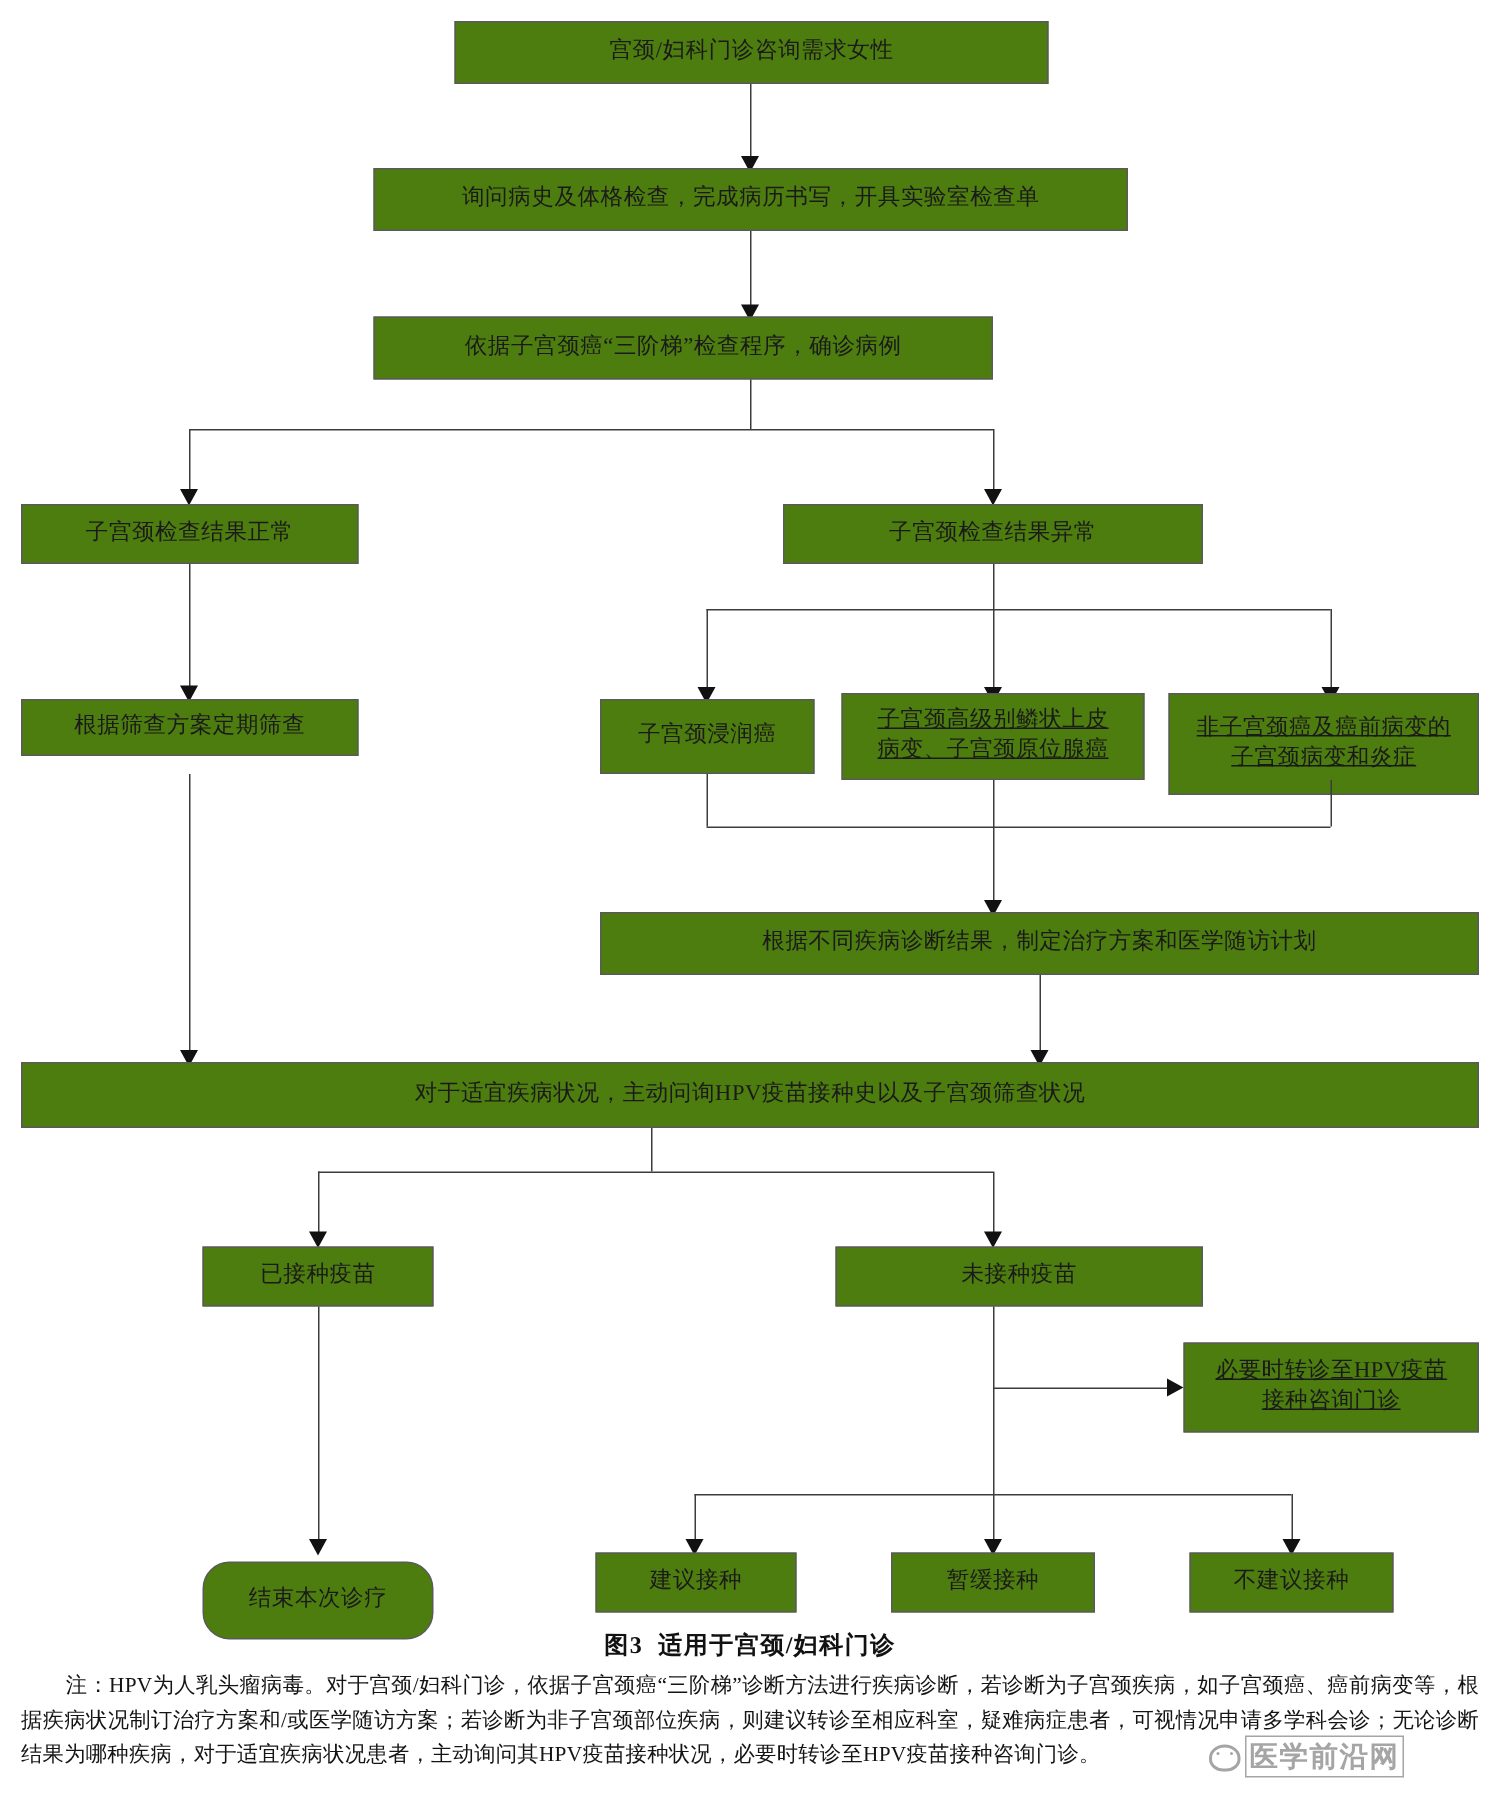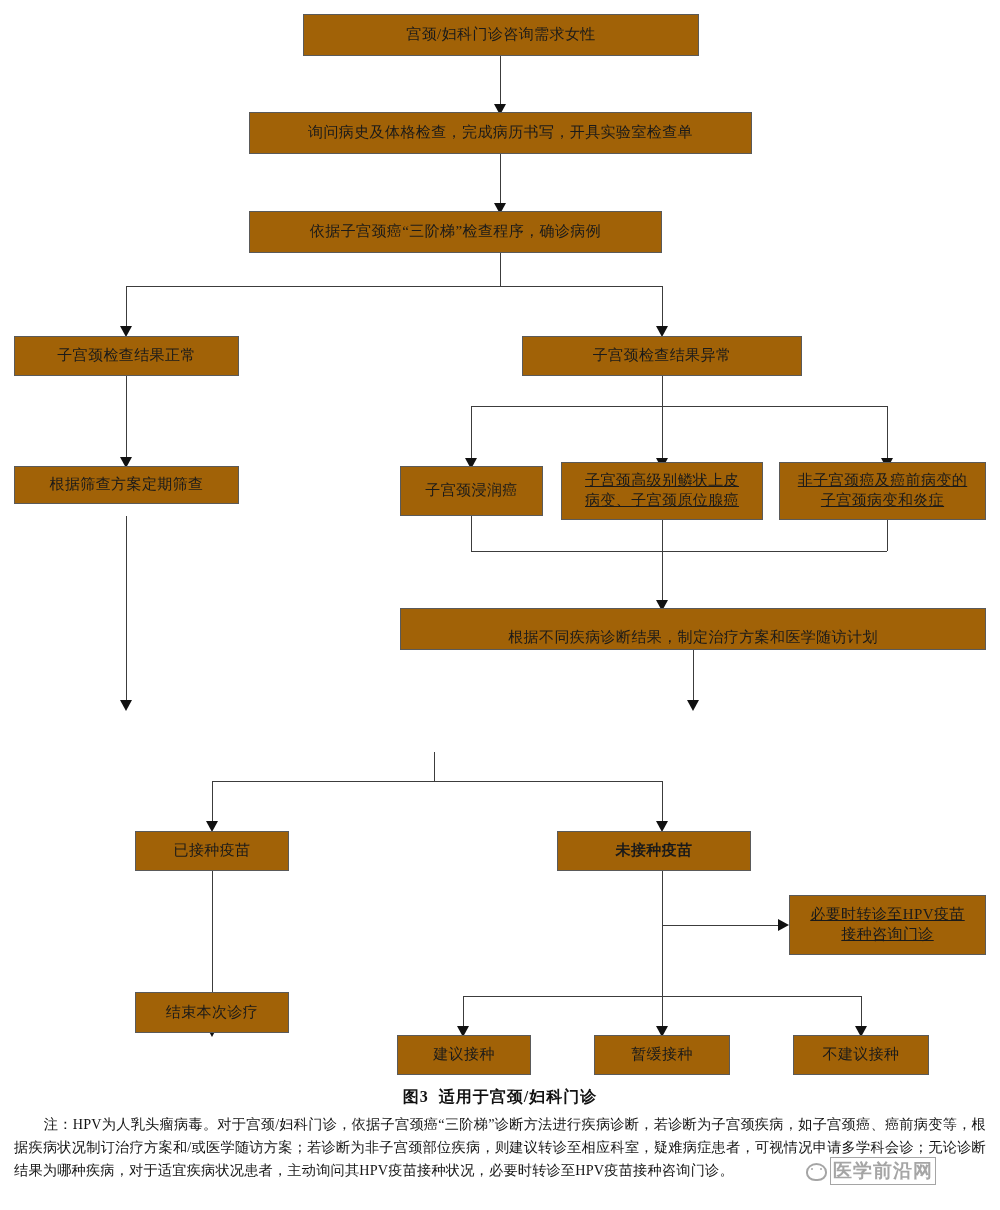--- a/index.html
+++ b/index.html
@@ -16,21 +16,21 @@
     width: 1000px;
     height: 1210px;
     background: #ffffff;
     overflow: hidden;
   }
   
   .node {
     position: absolute;
     box-sizing: border-box;
     border: 1px solid #5a5a5a;
-    background: #a16207;
+    background: #4d7c0f;
     display: flex;
     align-items: center;
     justify-content: center;
     text-align: center;
     line-height: 1.28;
     font-size: 15px;
     color: #1a1a1a;
     letter-spacing: 0.4px;
     padding: 2px 6px;
   }
@@ -185,54 +185,57 @@
 
   <div class="node" style="left:400px; top:466px; width:143px; height:50px;">
     <span class="txt">子宫颈浸润癌</span>
   </div>
 
   <div class="node two-line" style="left:561px; top:462px; width:202px; height:58px; flex-direction:column;">
     <span class="txt">子宫颈高级别鳞状上皮</span>
     <span class="txt">病变、子宫颈原位腺癌</span>
   </div>
 
-  <div class="node two-line" style="left:779px; top:462px; width:207px; height:58px; flex-direction:column;">
+  <div class="node two-line" style="left:779px; top:462px; width:207px; height:68px; flex-direction:column;">
     <span class="txt">非子宫颈癌及癌前病变的</span>
     <span class="txt">子宫颈病变和炎症</span>
   </div>
 
   <div class="vline" style="left:471px; top:516px; height:35px;"></div>
   <div class="vline" style="left:887px; top:520px; height:31px;"></div>
   <div class="hline" style="left:471px; top:551px; width:416px;"></div>
   <div class="vline" style="left:662px; top:520px; height:84px;"></div>
   <div class="arrow-down" style="left:656px; top:600px;"></div>
 
-  <div class="node" style="left:400px; top:608px; width:586px; height:42px;align-items:flex-end;">
+  <div class="node" style="left:400px; top:608px; width:586px; height:42px;">
     <span class="txt">根据不同疾病诊断结果，制定治疗方案和医学随访计划</span>
   </div>
 
   <div class="vline" style="left:126px; top:516px; height:191px;"></div>
   <div class="arrow-down" style="left:120px; top:700px;"></div>
 
   <div class="vline" style="left:693px; top:650px; height:57px;"></div>
   <div class="arrow-down" style="left:687px; top:700px;"></div>
 
+  <div class="node" style="left:14px; top:708px; width:972px; height:44px;">
+    <span class="txt">对于适宜疾病状况，主动问询HPV疫苗接种史以及子宫颈筛查状况</span>
+  </div>
 
   <div class="vline" style="left:434px; top:752px; height:29px;"></div>
   <div class="hline" style="left:212px; top:781px; width:450px;"></div>
   <div class="vline" style="left:212px; top:781px; height:44px;"></div>
   <div class="arrow-down" style="left:206px; top:821px;"></div>
   <div class="vline" style="left:662px; top:781px; height:44px;"></div>
   <div class="arrow-down" style="left:656px; top:821px;"></div>
 
   <div class="node" style="left:135px; top:831px; width:154px; height:40px;">
     <span class="txt">已接种疫苗</span>
   </div>
 
-  <div class="node" style="left:557px; top:831px; width:194px; height:40px;font-weight:bold;">
+  <div class="node" style="left:557px; top:831px; width:245px; height:40px;">
     <span class="txt">未接种疫苗</span>
   </div>
 
   <div class="vline" style="left:212px; top:871px; height:160px;"></div>
   <div class="arrow-down" style="left:206px; top:1026px;"></div>
 
   <div class="vline" style="left:662px; top:871px; height:160px;"></div>
 
   <div class="hline" style="left:662px; top:925px; width:119px;"></div>
   <div class="arrow-right" style="left:778px; top:919px;"></div>
@@ -242,21 +245,21 @@
     <span class="txt">接种咨询门诊</span>
   </div>
 
   <div class="hline" style="left:463px; top:996px; width:398px;"></div>
   <div class="vline" style="left:463px; top:996px; height:35px;"></div>
   <div class="arrow-down" style="left:457px; top:1026px;"></div>
   <div class="arrow-down" style="left:656px; top:1026px;"></div>
   <div class="vline" style="left:861px; top:996px; height:35px;"></div>
   <div class="arrow-down" style="left:855px; top:1026px;"></div>
 
-  <div class="node" style="left:135px; top:992px; width:154px; height:41px;">
+  <div class="node" style="left:135px; top:1041px; width:154px; height:52px;border-radius:18px;">
     <span class="txt">结束本次诊疗</span>
   </div>
 
   <div class="node" style="left:397px; top:1035px; width:134px; height:40px;">
     <span class="txt">建议接种</span>
   </div>
 
   <div class="node" style="left:594px; top:1035px; width:136px; height:40px;">
     <span class="txt">暂缓接种</span>
   </div>

